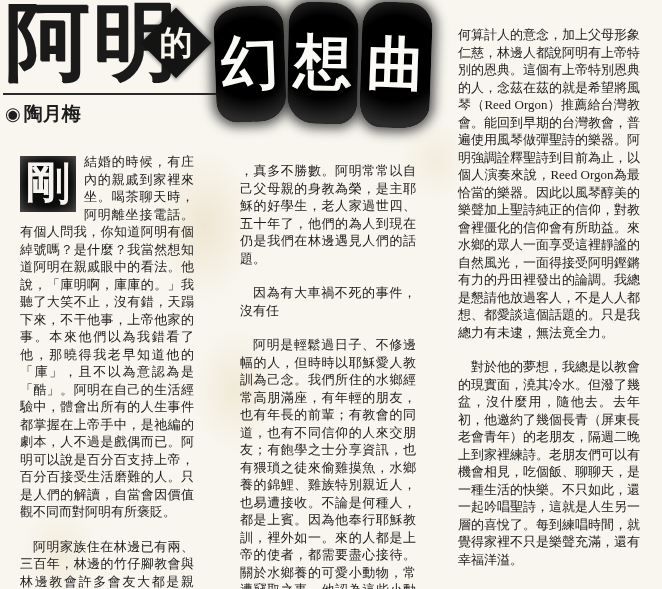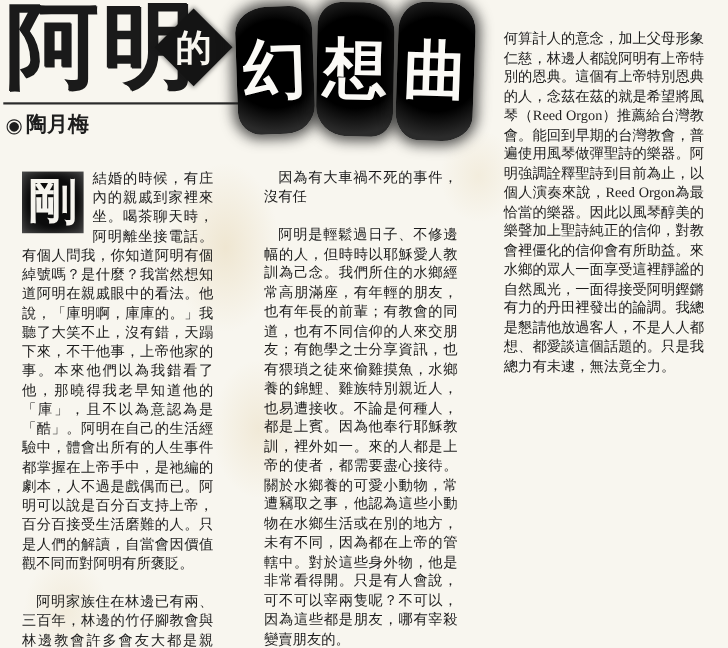--- a/index.html
+++ b/index.html
@@ -127,24 +127,26 @@
           <span class="byline-bullet">◉</span>
           <span>陶月梅</span>
         </div>
         <p>
           <span class="dropcap">剛</span><span>結婚的時候，有庄內的親戚到家裡來坐。喝茶聊天時，阿明離坐接電話。有個人問我，你知道阿明有個綽號嗎？是什麼？我當然想知道阿明在親戚眼中的看法。他說，「庫明啊，庫庫的。」我聽了大笑不止，沒有錯，天蹋下來，不干他事，上帝他家的事。本來他們以為我錯看了他，那曉得我老早知道他的「庫」，且不以為意認為是「酷」。阿明在自己的生活經驗中，體會出所有的人生事件都掌握在上帝手中，是祂編的劇本，人不過是戲偶而已。阿明可以說是百分百支持上帝，百分百接受生活磨難的人。只是人們的解讀，自當會因價值觀不同而對阿明有所褒貶。</span>
         </p>
         <p class="indent">阿明家族住在林邊已有兩、三百年，林邊的竹仔腳教會與林邊教會許多會友大都是親戚。上菜市場、到飯館很容易踫見親戚，要不然就是以前小學、中學同學，再不然就是隔壁鄰居，有時候是阿明爸爸忠性醫師朋友的孩子。在林邊一天生活，所碰到的人</p>
       </div>
 
       <div class="col col2">
+        <p>，真多不勝數。阿明常常以自己父母親的身教為榮，是主耶穌的好學生，老人家過世四、五十年了，他們的為人到現在仍是我們在林邊遇見人們的話題。</p>
         <p class="indent">因為有大車禍不死的事件，沒有任</p>
         <p class="indent">阿明是輕鬆過日子、不修邊幅的人，但時時以耶穌愛人教訓為己念。我們所住的水鄉經常高朋滿座，有年輕的朋友，也有年長的前輩；有教會的同道，也有不同信仰的人來交朋友；有飽學之士分享資訊，也有猥瑣之徒來偷雞摸魚，水鄉養的錦鯉、雞族特別親近人，也易遭接收。不論是何種人，都是上賓。因為他奉行耶穌教訓，裡外如一。來的人都是上帝的使者，都需要盡心接待。關於水鄉養的可愛小動物，常遭竊取之事，他認為這些小動物在水鄉生活或在別的地方，未有不同，因為都在上帝的管轄中。對於這些身外物，他是非常看得開。只是有人會說，可不可以宰兩隻呢？不可以，因為這些都是朋友，哪有宰殺變賣朋友的。</p>
       </div>
 
     </div>
   </div>
 
   <div class="col col3">
     <p>何算計人的意念，加上父母形象仁慈，林邊人都說阿明有上帝特別的恩典。這個有上帝特別恩典的人，念茲在茲的就是希望將風琴（Reed Orgon）推薦給台灣教會。能回到早期的台灣教會，普遍使用風琴做彈聖詩的樂器。阿明強調詮釋聖詩到目前為止，以個人演奏來說，Reed Orgon為最恰當的樂器。因此以風琴醇美的樂聲加上聖詩純正的信仰，對教會裡僵化的信仰會有所助益。來水鄉的眾人一面享受這裡靜謐的自然風光，一面得接受阿明鏗鏘有力的丹田裡發出的論調。我總是懇請他放過客人，不是人人都想、都愛談這個話題的。只是我總力有未逮，無法竟全力。</p>
+    <p class="indent">對於他的夢想，我總是以教會的現實面，澆其冷水。但潑了幾盆，沒什麼用，隨他去。去年初，他邀約了幾個長青（屏東長老會青年）的老朋友，隔週二晚上到家裡練詩。老朋友們可以有機會相見，吃個飯、聊聊天，是一種生活的快樂。不只如此，還一起吟唱聖詩，這就是人生另一層的喜悅了。每到練唱時間，就覺得家裡不只是樂聲充滿，還有幸福洋溢。</p>
   </div>
 
 </div>
 
 </body></html>

